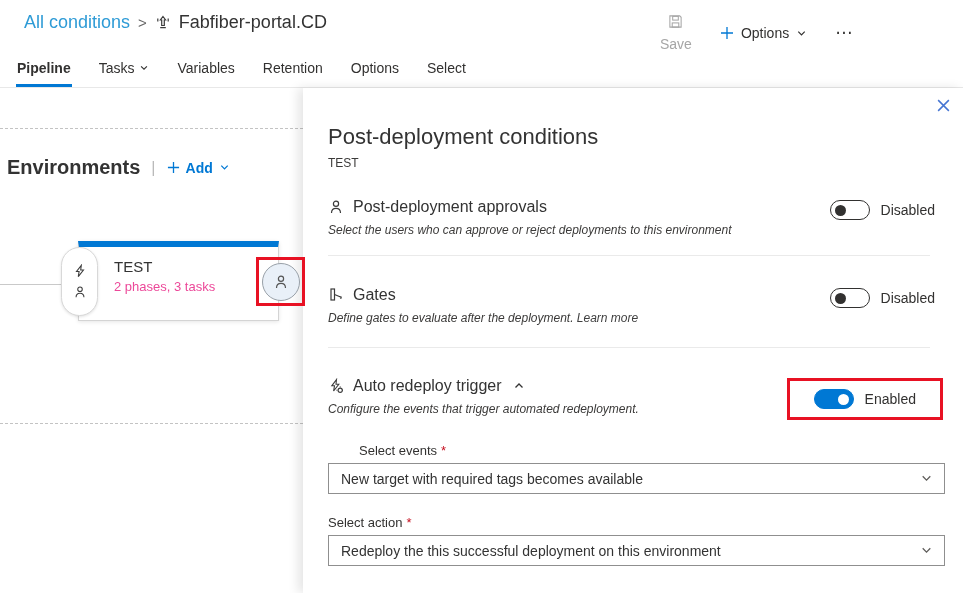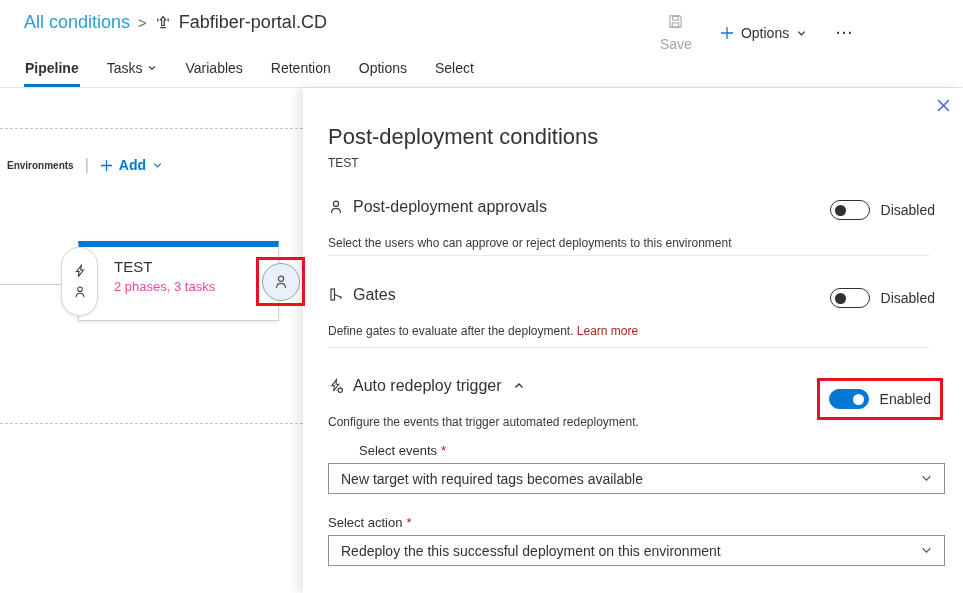--- a/index.html
+++ b/index.html
@@ -16,35 +16,35 @@
   .bc-sep { font-size:15px; color:#666; }
   .bc-current { font-size:18px; color:#333; }
 
   .commands { position:absolute; top:14px; left:660px; display:flex; align-items:center; gap:28px; }
   .cmd { display:flex; align-items:center; gap:7px; font-size:14px; cursor:pointer; }
   .cmd.disabled { color:#a6a6a6; cursor:default;flex-direction:column; }
   .cmd .lbl { color:inherit; }
   .more-btn { font-size:17px; color:#323130; letter-spacing:2px; cursor:pointer; line-height:20px; }
 
   
-  .tabbar { position:absolute; top:56px; left:0; right:0; height:32px; padding-left:24px;
+  .tabbar { position:absolute; top:56px; left:0; right:0; height:32px; padding-left:16px;
             border-bottom:1px solid #e8e8e8; display:flex; gap:26px; }
   .tab { display:inline-flex; align-items:center; gap:5px; font-size:14px; color:#323130;
          padding:4px 1px 9px; cursor:pointer; border-bottom:3px solid transparent; }
   .tab.active { font-weight:bold; border-bottom-color:#0078d4; }
   .tab .chev { color:#323130; }
 
   
   .canvas { position:absolute; top:88px; left:0; width:303px; bottom:0; background:#fff; }
   .dash-line { position:absolute; left:0; width:303px; border-top:1px dashed #c3c3c3; }
   .dash-top { top:40px; }
   .dash-bottom { top:335px; }
 
   .env-header { position:absolute; top:68px; left:7px; display:flex; align-items:center; }
-  .env-title { font-size:10px; font-weight:bold; color:#333; }
+  .env-title { font-size:20px; font-weight:bold; color:#333; }
   .env-pipe { color:#b9b9b9; font-size:16px; margin:0 11px; }
   .add-btn { display:flex; align-items:center; gap:6px; color:#0078d4; font-size:14px; font-weight:bold; cursor:pointer; }
 
   .connector { position:absolute; top:196px; left:0; width:63px; border-top:1px solid #c9c9c9; }
 
   .env-card { position:absolute; left:78px; top:153px; width:201px; height:80px; background:#fff;
               border:1px solid #d4d4d4; border-top:6px solid #0078d4;
               box-shadow:0 1px 4px rgba(0,0,0,.10); padding:11px 8px 0 35px; cursor:pointer; }
   .env-name { font-size:15px; color:#333; }
   .env-summary { font-size:13px; color:#ec4899; margin-top:4px; cursor:pointer; display:inline-block; }
@@ -63,37 +63,37 @@
   .panel { position:absolute; left:303px; top:88px; right:0; bottom:0; background:#fff;
            box-shadow:-5px 0 10px rgba(0,0,0,.10); z-index:5; }
   .panel-close { position:absolute; top:7px; right:9px; padding:3px; cursor:pointer; }
   .panel-title { position:absolute; top:36px; left:25px; font-size:22px; color:#333; }
   .panel-subtitle { position:absolute; top:68px; left:25px; font-size:12px; color:#3b3a39; }
 
   .section { position:absolute; left:25px; right:170px; }
   .sec-1 { top:110px; } .sec-2 { top:198px; } .sec-3 { top:289px; }
   .sec-head { display:flex; align-items:center; gap:9px; }
   .sec-title { font-size:16px; color:#333; }
-  .sec-desc { margin-top:20px; font-size:12px; color:#3b3a39; }
-  .sec-desc a { color:#b91c1c; text-decoration:none; cursor:pointer; }
+  .sec-desc { margin-top:7px; font-size:12px; color:#3b3a39;font-style:italic; }
+  .sec-desc a { color:#404040; text-decoration:none; cursor:pointer; }
   .chev-up { color:#333; margin-left:2px; cursor:pointer; }
 
   .divider { position:absolute; left:25px; right:33px; border-top:1px solid #eaeaea; }
   .div-1 { top:167px; } .div-2 { top:259px; }
 
   .toggle-group { position:absolute; display:flex; align-items:center; gap:11px; }
   .tg-1 { top:112px; right:28px; } .tg-2 { top:200px; right:28px; }
   .toggle { width:40px; height:20px; border-radius:10px; position:relative; cursor:pointer; flex:0 0 auto; }
   .toggle.off { background:#fff; border:1px solid #323130; }
   .toggle.off .knob { position:absolute; left:4px; top:3.5px; width:11px; height:11px; border-radius:50%; background:#323130; }
   .toggle.on { background:#0078d4; border:1px solid #0078d4; }
   .toggle.on .knob { position:absolute; right:4px; top:3.5px; width:11px; height:11px; border-radius:50%; background:#fff; }
   .toggle-label { font-size:14px; color:#323130; }
   .enabled-box { position:absolute; top:290px; right:20px; border:3px solid #e81123;
-                 padding:8px 9px; display:flex; align-items:center; gap:11px; }
+                 padding:8px 24px; display:flex; align-items:center; gap:11px; }
 
   .field-label { position:absolute; left:25px; font-size:13px; color:#323130; }
   .fl-1 { top:355px;margin-left:31px; } .fl-2 { top:427px; }
   .req { color:#c50f1f; margin-left:4px; }
   .select { position:absolute; left:25px; right:18px; height:31px; border:1px solid #8f8f8f;
             display:flex; align-items:center; padding:0 34px 0 12px; font-size:14px; color:#333;
             cursor:pointer; background:#fff; }
   .sel-1 { top:375px; } .sel-2 { top:447px; }
   .select .chev { position:absolute; right:11px; color:#605e5c; }
 </style>

